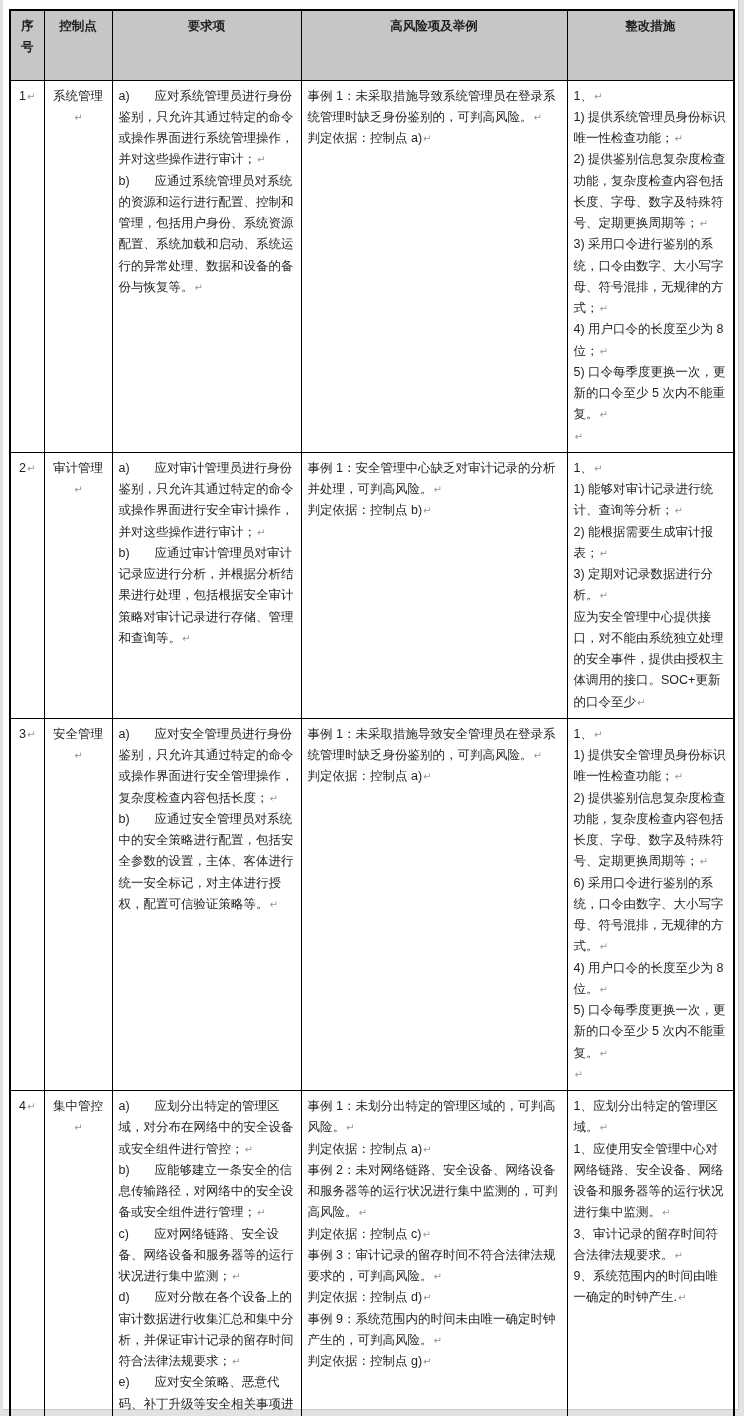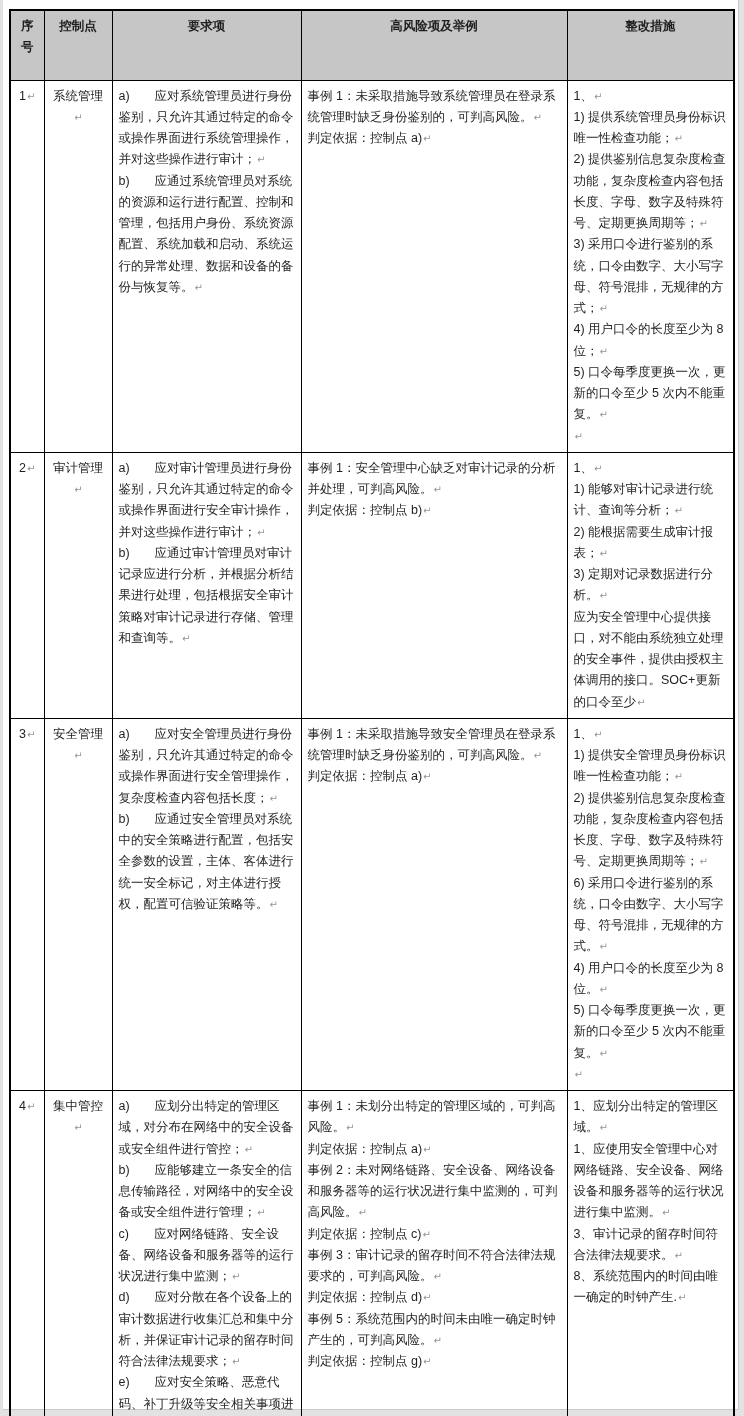--- a/index.html
+++ b/index.html
@@ -159,25 +159,25 @@
             <div class="para"><span>d)　　应对分散在各个设备上的审计数据进行收集汇总和集中分析，并保证审计记录的留存时间符合法律法规要求；</span><span class="pm">↵</span></div>
             <div class="para"><span>e)　　应对安全策略、恶意代码、补丁升级等安全相关事项进行集中管理；</span></div>
           </td>
           <td>
             <div class="para"><span class="b">事例 1：</span><span>未划分出特定的管理区域的，可判高风险。</span><span class="pm">↵</span></div>
             <div class="para"><span class="b">判定依据：</span><span>控制点 a)</span><span class="pm">↵</span></div>
             <div class="para"><span class="b">事例 2：</span><span>未对网络链路、安全设备、网络设备和服务器等的运行状况进行集中监测的，可判高风险。</span><span class="pm">↵</span></div>
             <div class="para"><span class="b">判定依据：</span><span>控制点 c)</span><span class="pm">↵</span></div>
             <div class="para"><span class="b">事例 3：</span><span>审计记录的留存时间不符合法律法规要求的，可判高风险。</span><span class="pm">↵</span></div>
             <div class="para"><span class="b">判定依据：</span><span>控制点 d)</span><span class="pm">↵</span></div>
-            <div class="para"><span class="b">事例 5：</span><span>系统范围内的时间未由唯一确定时钟产生的，可判高风险。</span><span class="pm">↵</span></div>
+            <div class="para"><span class="b">事例 9：</span><span>系统范围内的时间未由唯一确定时钟产生的，可判高风险。</span><span class="pm">↵</span></div>
             <div class="para"><span class="b">判定依据：</span><span>控制点 g)</span><span class="pm">↵</span></div>
           </td>
           <td>
             <div class="para"><span>1、应划分出特定的管理区域。</span><span class="pm">↵</span></div>
             <div class="para"><span>1、应使用安全管理中心对网络链路、安全设备、网络设备和服务器等的运行状况进行集中监测。</span><span class="pm">↵</span></div>
             <div class="para"><span>3、审计记录的留存时间符合法律法规要求。</span><span class="pm">↵</span></div>
-            <div class="para"><span>8、系统范围内的时间由唯一确定的时钟产生.</span><span class="pm">↵</span></div>
+            <div class="para"><span>9、系统范围内的时间由唯一确定的时钟产生.</span><span class="pm">↵</span></div>
           </td>
         </tr>
       </tbody>
   </table>
 </div>
 
 </body></html>

